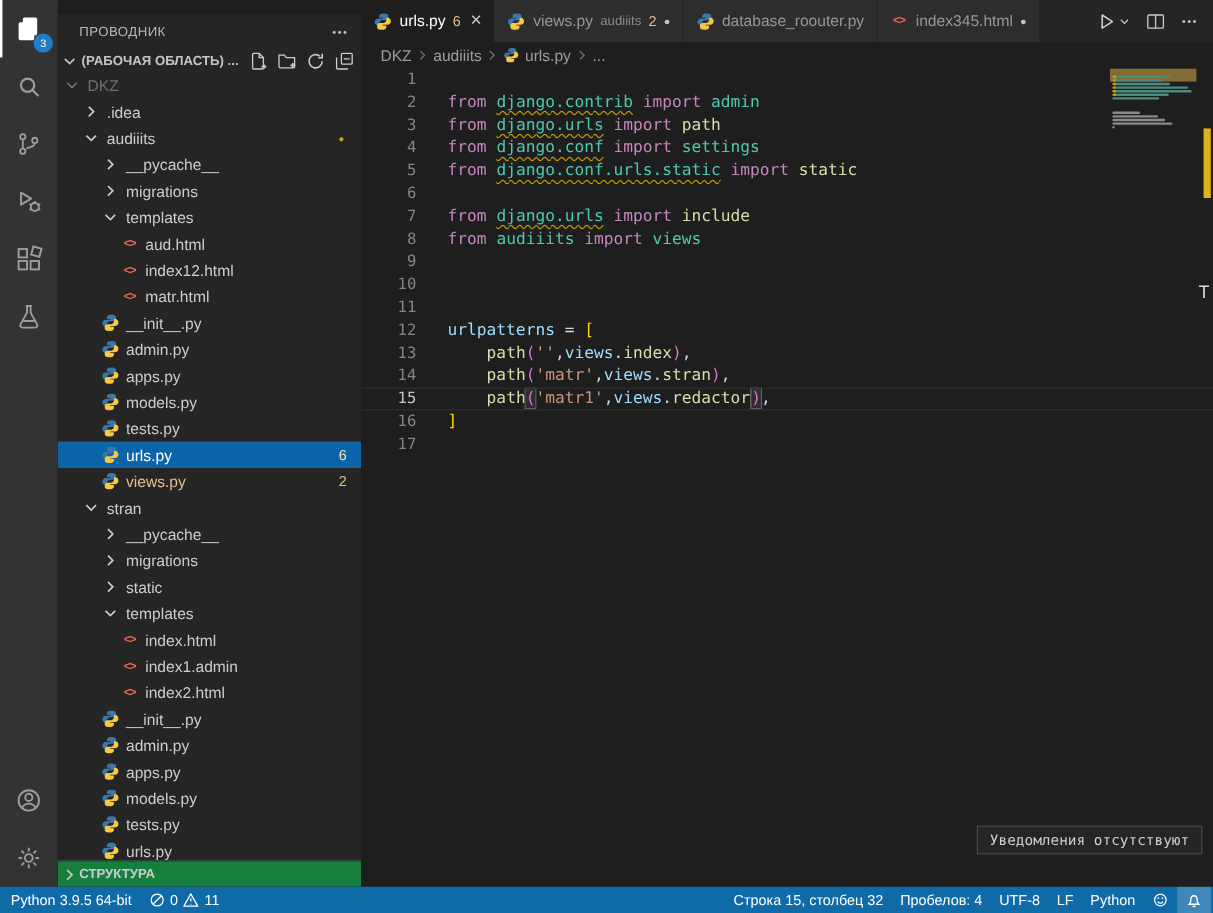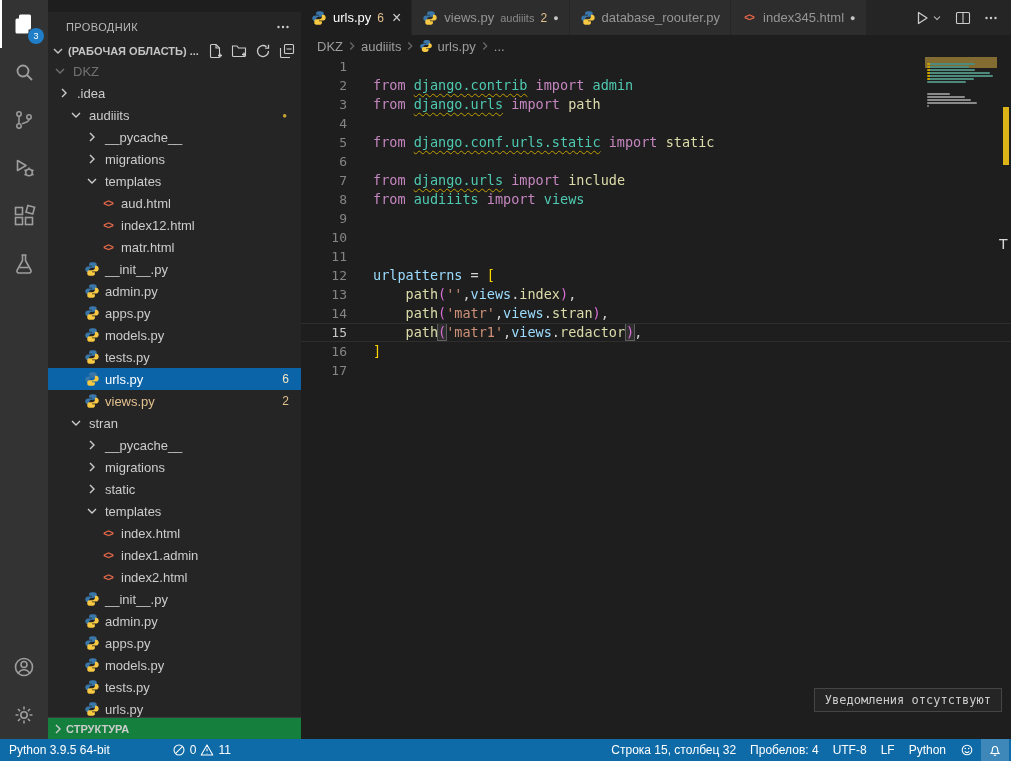--- a/index.html
+++ b/index.html
@@ -69,21 +69,21 @@
   .minimap { position:absolute; top:3px; right:16px; width:68px; display:flex; flex-direction:column; gap:1px; }
   .mm-line { height:2px; border-radius:1px; }
   .mm-band { position:absolute; top:0; right:14px; width:72px; height:11px; background:rgba(230,185,70,.5); pointer-events:none; }
   .ruler-warn { position:absolute; top:50px; right:2px; width:6px; height:58px; background:#dcb418; }
   .artifact-T { position:absolute; top:178px; right:3px; color:#d8d8d8; font-size:15px; font-family:"Liberation Sans", sans-serif; }
 
   .tooltip { position:absolute; right:9px; bottom:27px; background:#252526; border:1px solid #454545; color:#cccccc; font-size:12px; padding:4px 10px; z-index:9; white-space:nowrap; }
 
   
   .statusbar { position:absolute; left:0; right:0; bottom:0; height:22px; background:#0e6ba8; color:#ffffff; display:flex; align-items:stretch; font-size:12px; z-index:6; padding:0 2px; }
-  .sb-group { display:flex; align-items:stretch;gap:48px; }
+  .sb-group { display:flex; align-items:stretch; }
   .sb-item { display:flex; align-items:center; gap:4px; padding:0 7px; cursor:pointer; white-space:nowrap; }
   .sb-right { margin-left:auto; display:flex; align-items:stretch; }
   .sb-item.highlighted { background:rgba(255,255,255,.2); }
 </style>
 </head>
 <body>
 
 <div class="app">
 
   <div class="activitybar">
@@ -212,21 +212,21 @@
     </div>
     <div class="tree" id="tree">
         <div class="trow dim" style="padding-left:4px">
           <span class="icon i16">
             <svg viewBox="0 0 16 16" fill="none" stroke="currentColor" stroke-width="1.4">
               <path d="M4 6l4 4 4-4"></path>
             </svg>
           </span>
           <span class="tlabel">DKZ</span>
         </div>
-        <div class="trow" style="padding-left:8px">
+        <div class="trow" style="padding-left:20px">
           <span class="icon i16">
             <svg viewBox="0 0 16 16" fill="none" stroke="currentColor" stroke-width="1.4">
               <path d="M6 4l4 4-4 4"></path>
             </svg>
           </span>
           <span class="tlabel">.idea</span>
         </div>
         <div class="trow" style="padding-left:20px">
           <span class="icon i16">
             <svg viewBox="0 0 16 16" fill="none" stroke="currentColor" stroke-width="1.4">
@@ -576,20 +576,21 @@
           <div class="cl">
             <span class="ln">2</span>
             <span class="lc"><span class="k">from</span><span class=""> </span><span class="m w">django.contrib</span><span class=""> </span><span class="k">import</span><span class=""> </span><span class="m">admin</span></span>
           </div>
           <div class="cl">
             <span class="ln">3</span>
             <span class="lc"><span class="k">from</span><span class=""> </span><span class="m w">django.urls</span><span class=""> </span><span class="k">import</span><span class=""> </span><span class="f">path</span></span>
           </div>
           <div class="cl">
             <span class="ln">4</span>
+            <span class="lc"><span class="k">from</span><span class=""> </span><span class="m w">django.conf</span><span class=""> </span><span class="k">import</span><span class=""> </span><span class="m">settings</span></span>
           </div>
           <div class="cl">
             <span class="ln">5</span>
             <span class="lc"><span class="k">from</span><span class=""> </span><span class="m w">django.conf.urls.static</span><span class=""> </span><span class="k">import</span><span class=""> </span><span class="f">static</span></span>
           </div>
           <div class="cl">
             <span class="ln">6</span>
           </div>
           <div class="cl">
             <span class="ln">7</span>

